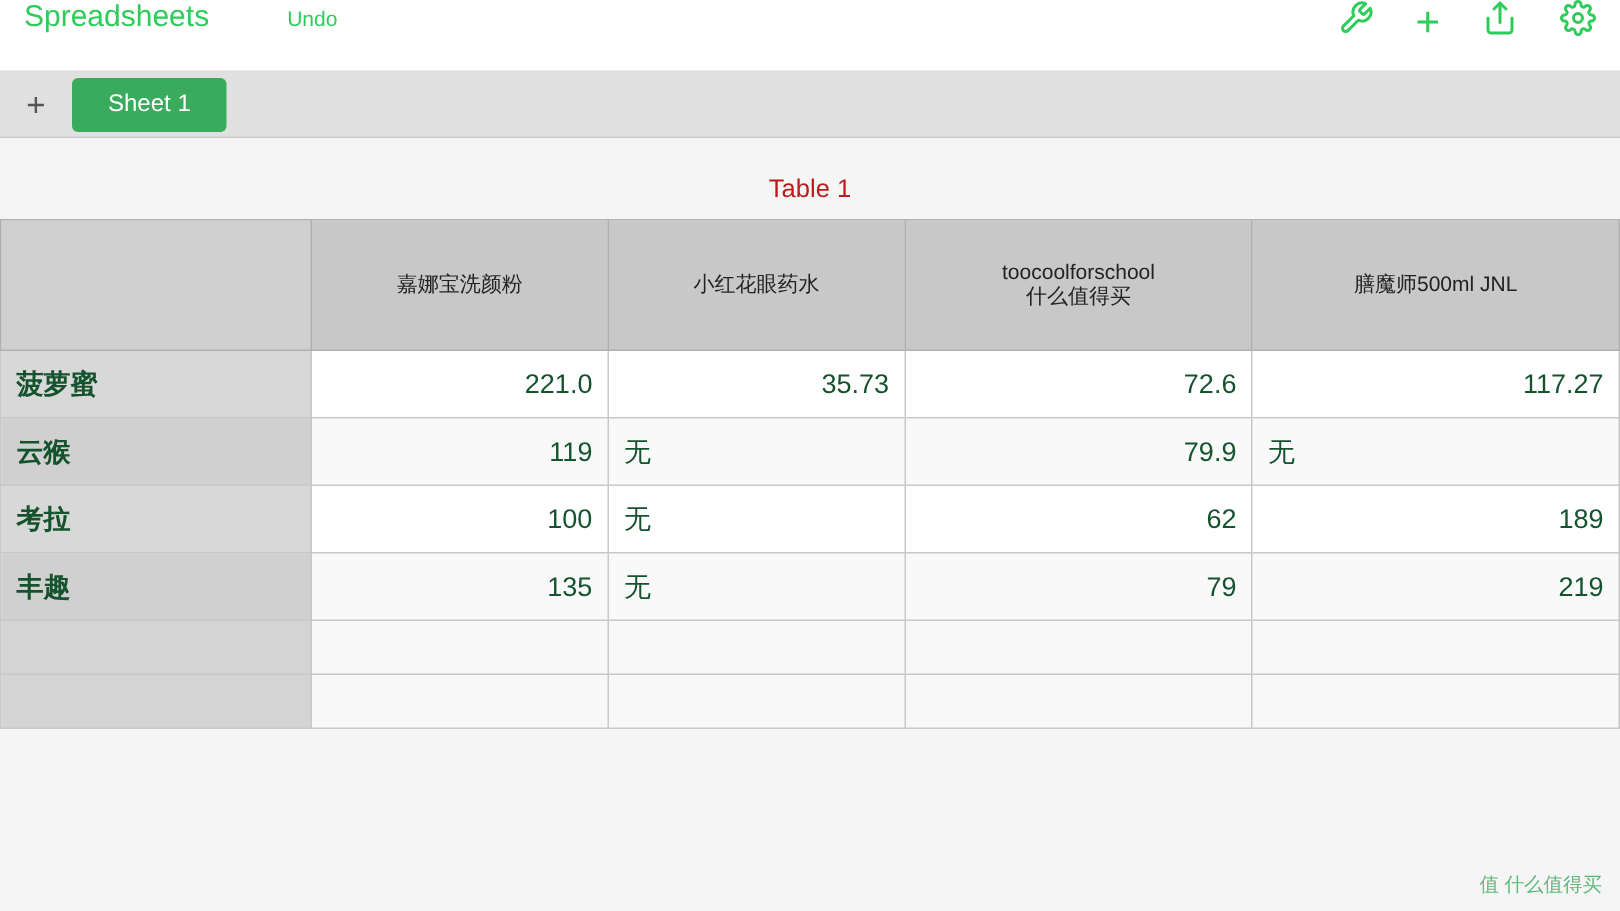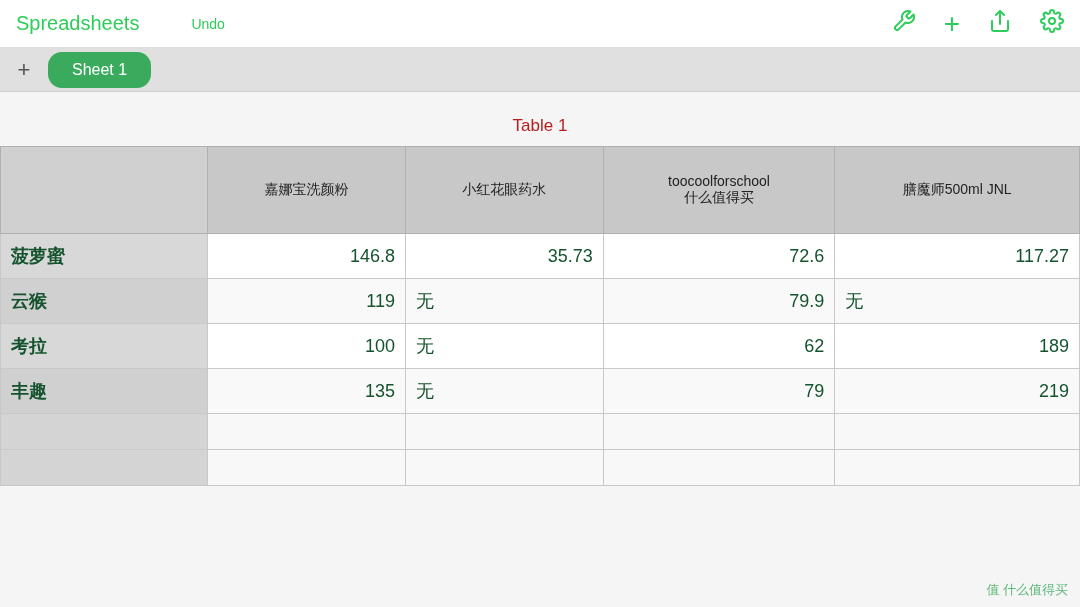--- a/index.html
+++ b/index.html
@@ -8,21 +8,21 @@
       font-family: -apple-system, "PingFang SC", "Helvetica Neue", Arial, sans-serif;
       background: #f0f0f0;
       width: 1080px;
       height: 607px;
       overflow: hidden;
     }
 
     
     #top-bar {
       display: flex;
-      align-items: center;
+      align-items: flex-start;
       justify-content: space-between;
       background: #ffffff;
       height: 48px;
       padding: 0 16px;
       border-bottom: 1px solid #ddd;
     }
 
     #top-bar-left {
       display: flex;
       align-items: center;
@@ -80,21 +80,21 @@
       background: none;
       border: none;
     }
 
     .sheet-tab {
       background: #3aaa5c;
       color: #ffffff;
       font-size: 16px;
       font-weight: 500;
       padding: 6px 24px;
-      border-radius: 14px;
+      border-radius: 4px;
       cursor: pointer;
       height: 36px;
       display: flex;
       align-items: center;
     }
 
     
     #main-content {
       background: #f5f5f5;
       padding: 24px 0 0 0;
@@ -242,21 +242,21 @@
           <th>小红花眼药水</th>
           <th style="white-space:pre-line;"><span>toocoolforschool
 什么值得买</span></th>
           <th>膳魔师500ml JNL</th>
         </tr>
       </thead>
       <tbody id="table-body">
 
       <tr>
             <td>菠萝蜜</td>
-            <td>146.8</td>
+            <td>221.0</td>
             <td>35.73</td>
             <td>72.6</td>
             <td>117.27</td>
           </tr>
           <tr>
             <td>云猴</td>
             <td>119</td>
             <td class="text-val">无</td>
             <td>79.9</td>
             <td class="text-val">无</td>

